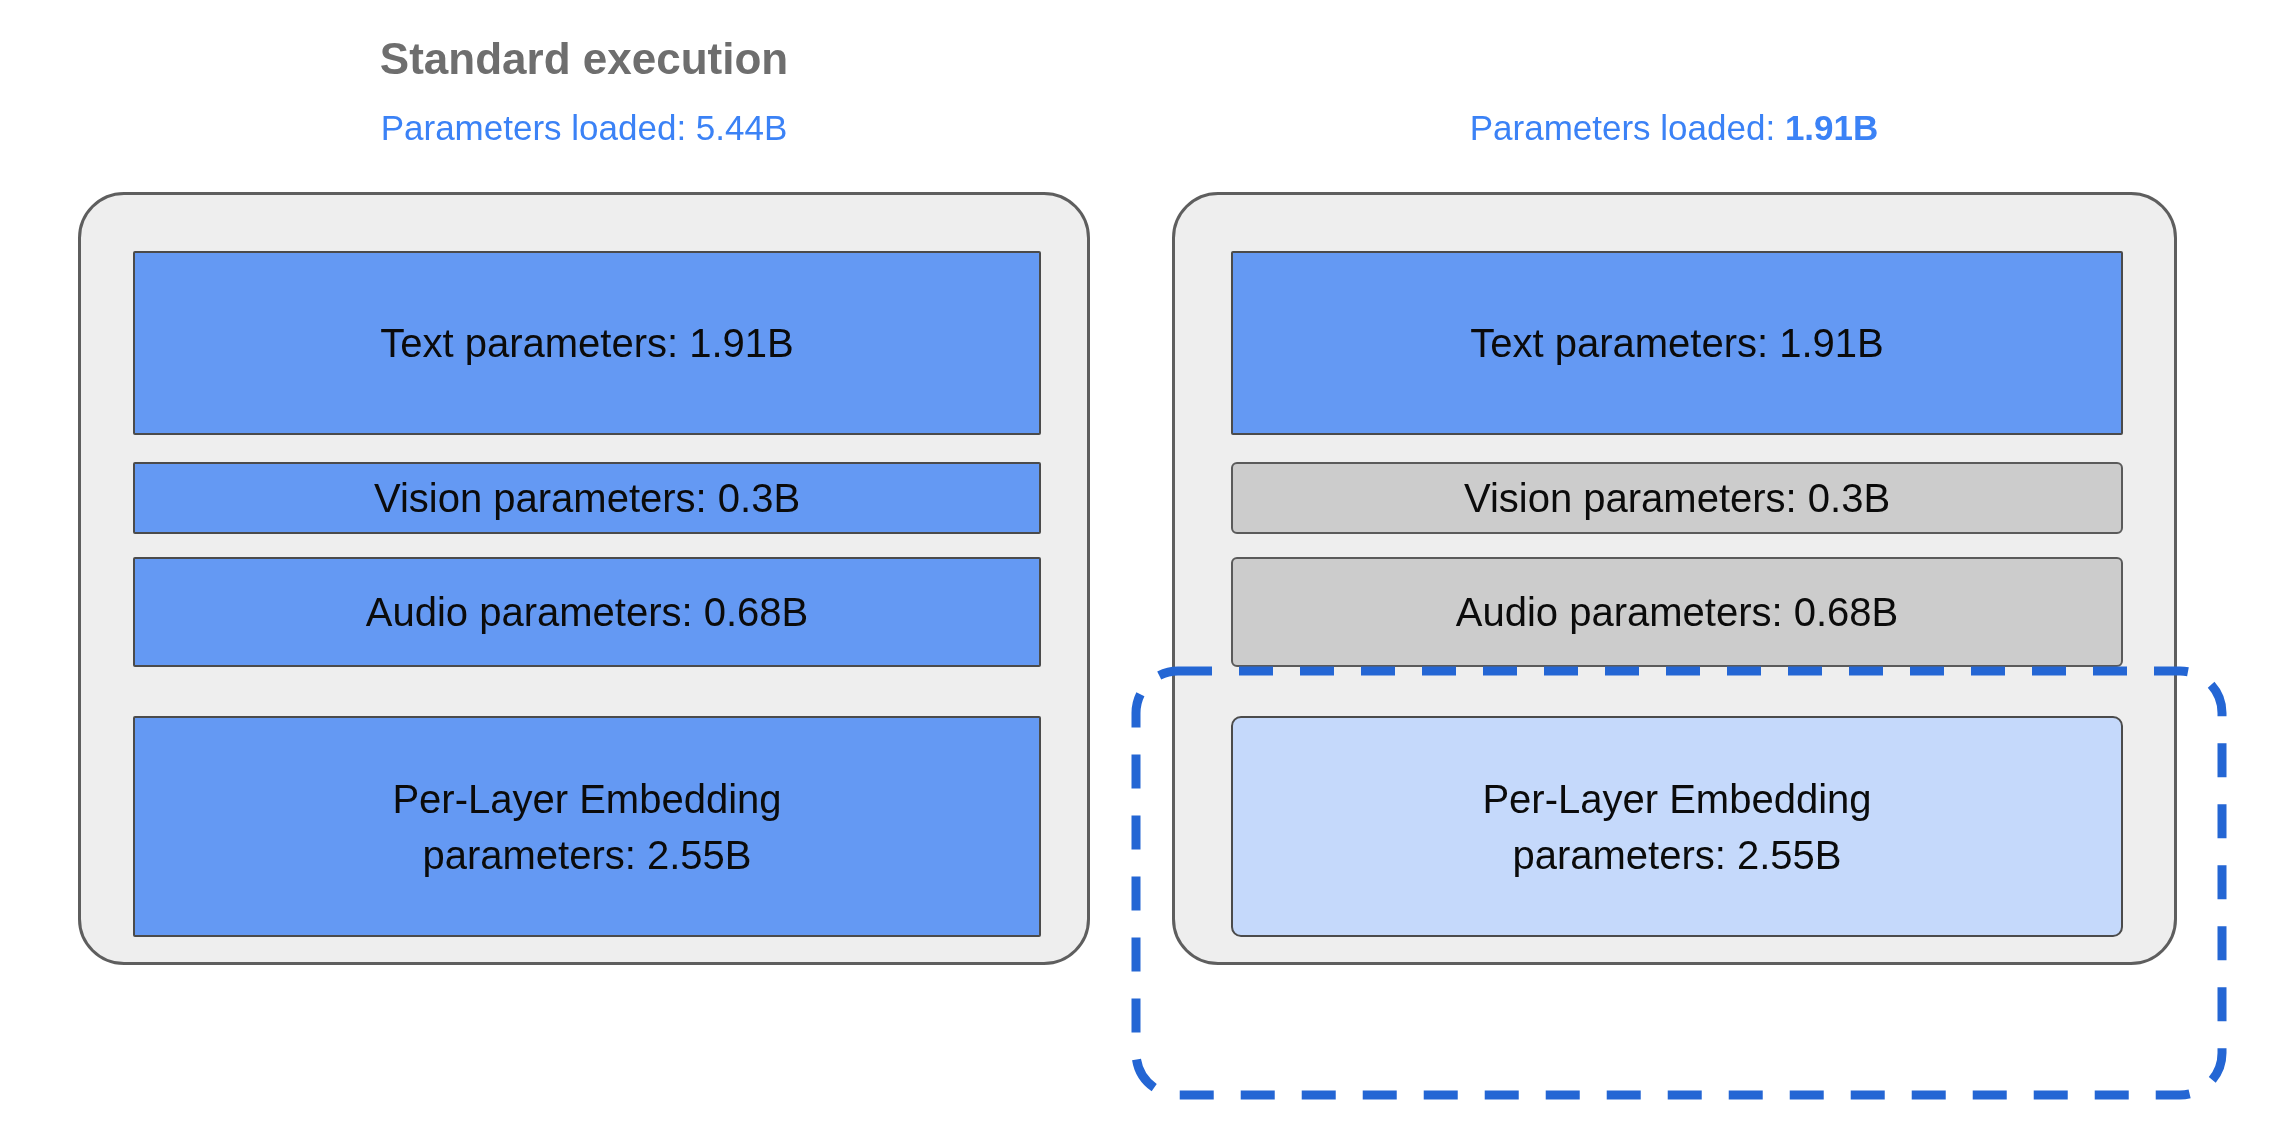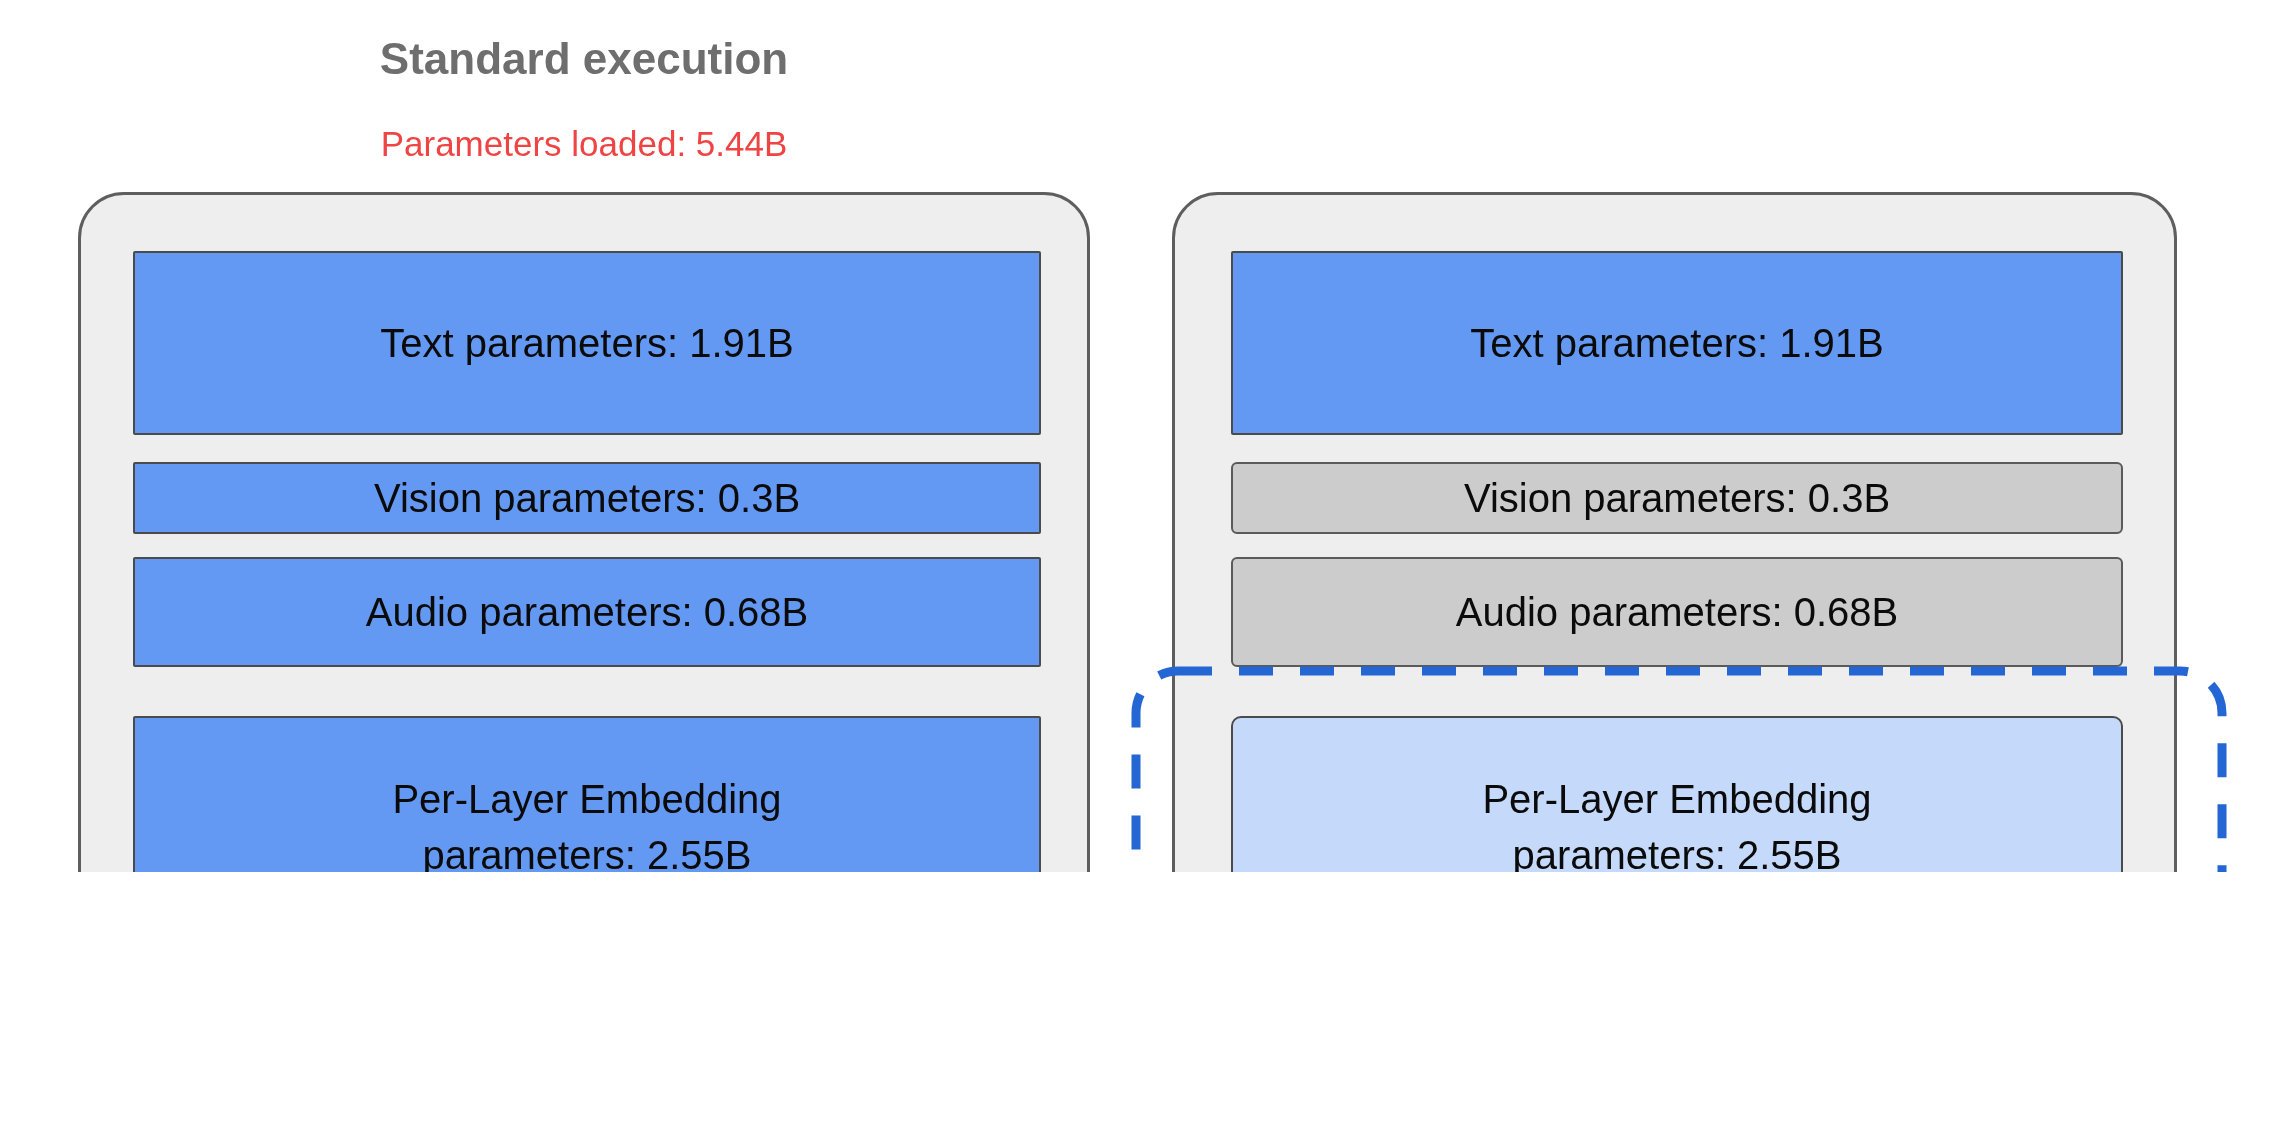--- a/index.html
+++ b/index.html
@@ -4,40 +4,40 @@
 <style>
   html, body {
     margin: 0;
     padding: 0;
     background: #ffffff;
     font-family: "Liberation Sans", sans-serif;
   }
   .canvas {
     position: relative;
     width: 2286px;
-    height: 872px;
+    height: 1134px;
     background: #ffffff;
     overflow: hidden;
   }
   .col-title {
     position: absolute;
     top: 34px;
     transform: translateX(-50%);
     font-size: 44px;
     font-weight: 700;
     color: #6e6e6e;
     white-space: nowrap;
   }
   .col-subtitle {
     position: absolute;
-    top: 124px;
+    top: 108px;
     transform: translateX(-50%);
     font-size: 35px;
     font-weight: 400;
-    color: #ef4444;
+    color: #3b82f6;
     white-space: nowrap;
   }
   .col-subtitle .b { font-weight: 700; }
   .panel {
     position: absolute;
     top: 192px;
     height: 773px;
     background: #eeeeee;
     border: 3px solid #5e5e5e;
     border-radius: 46px;
@@ -114,20 +114,23 @@
     </div>
     <div class="pbox blue left-boxpos pos-audio">
       <span>Audio parameters: 0.68B</span>
     </div>
     <div class="pbox blue left-boxpos pos-ple">
       <span>Per-Layer Embedding</span>
       <span>parameters: 2.55B</span>
     </div>
   </div>
 
+  <div class="col-subtitle" style="left:1674px;">
+    <span>Parameters loaded: </span><span class="b">1.91B</span>
+  </div>
 
   <div class="panel" style="left:1172px; width:1005px;">
     <div class="pbox blue right-boxpos pos-text">
       <span>Text parameters: 1.91B</span>
     </div>
     <div class="pbox gray right-boxpos pos-vision">
       <span>Vision parameters: 0.3B</span>
     </div>
     <div class="pbox gray right-boxpos pos-audio">
       <span>Audio parameters: 0.68B</span>

